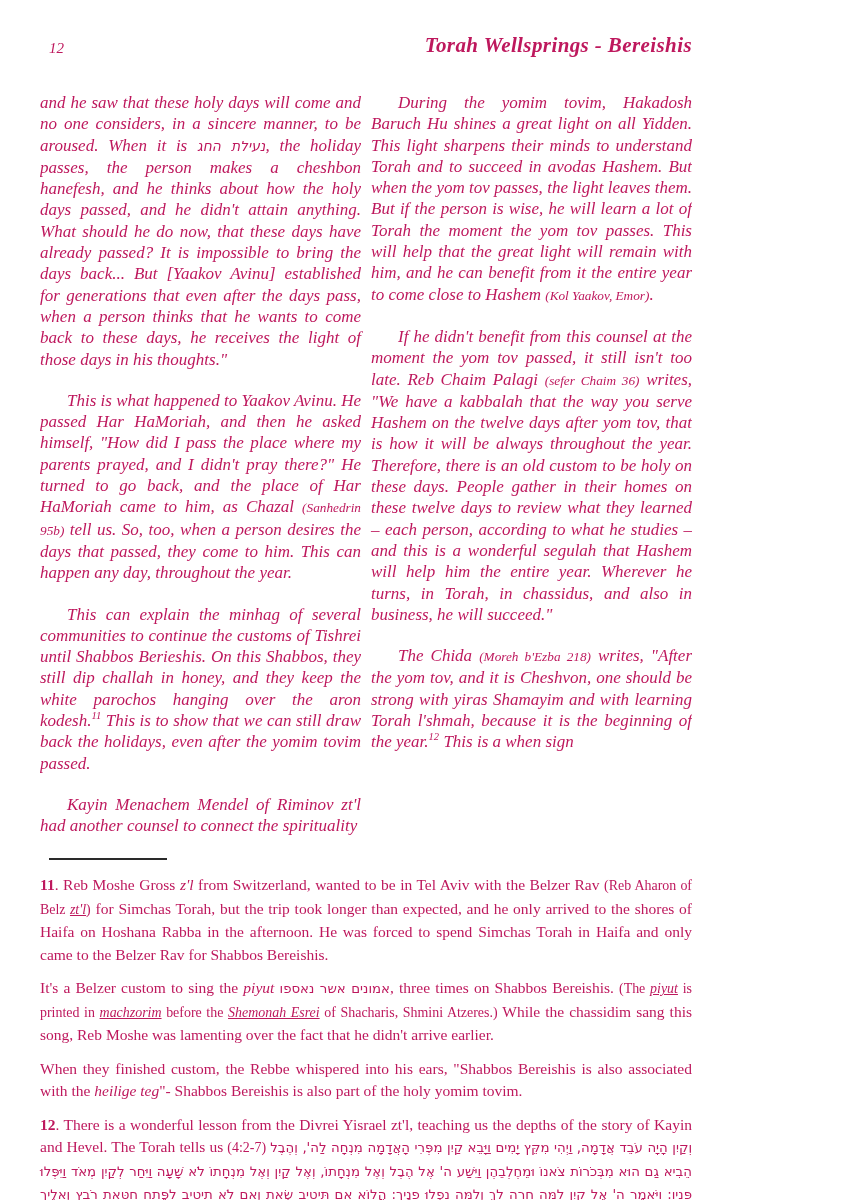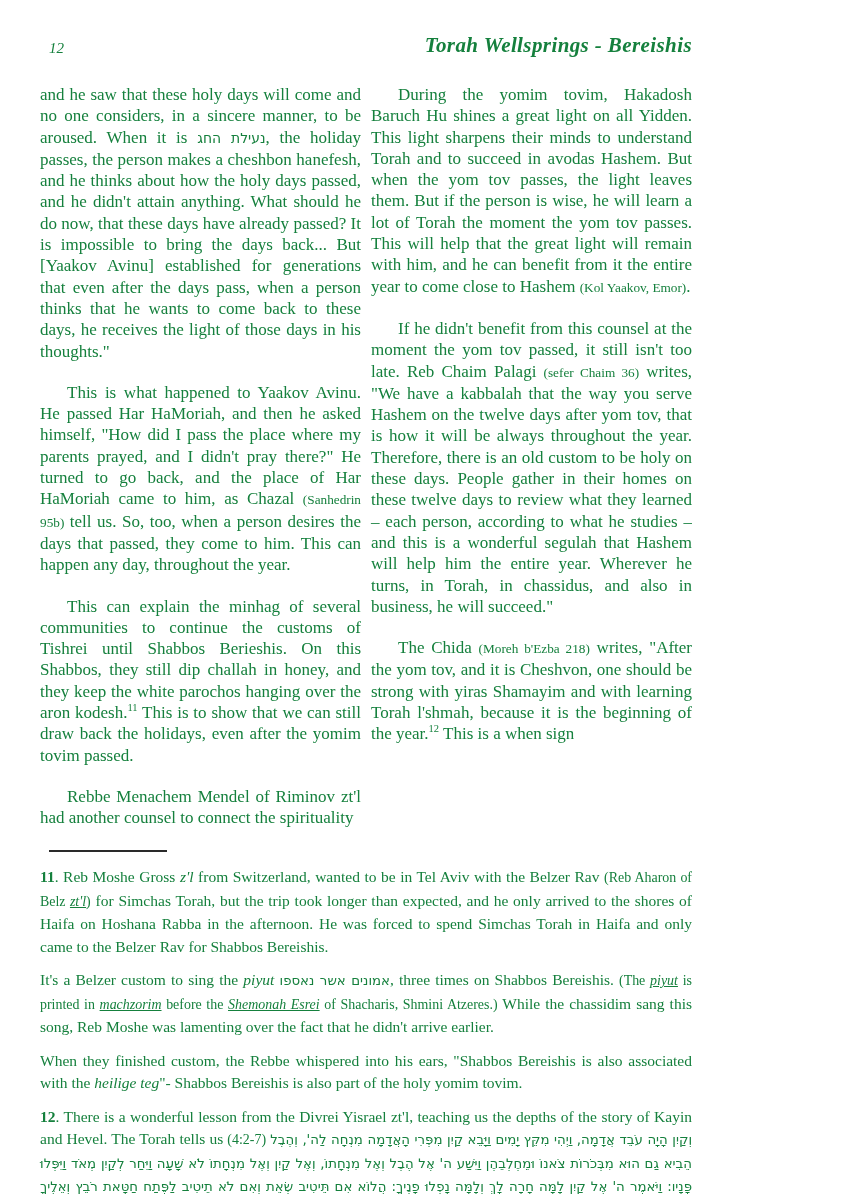--- a/index.html
+++ b/index.html
@@ -1,24 +1,24 @@
 <!DOCTYPE html>
 <html><head>
 <meta charset="utf-8">
 <style>
   html,body{margin:0;padding:0;background:#ffffff;}
   .page{
     width:721px;height:1200px;background:#ffffff;box-sizing:border-box;
     padding:28px 29px 0 40px;overflow:hidden;
-    font-family:"Liberation Serif","DejaVu Serif",serif;color:#15803d;
+    font-family:"Liberation Serif","DejaVu Serif",serif;color:#be185d;
   }
   .header{position:relative;height:44px;}
   .page-num{position:absolute;left:9px;top:12px;font-size:15px;font-style:italic;}
   .title{text-align:right;font-size:21px;font-style:italic;font-weight:bold;letter-spacing:0.4px;padding-top:5px;}
-  .columns{display:flex;gap:10px;margin-top:12px;height:758px;overflow:hidden;text-align:justify;}
+  .columns{display:flex;gap:10px;margin-top:20px;height:758px;overflow:hidden;text-align:justify;font-style:italic;}
   .col{width:385px;font-size:17px;line-height:21.3px;}
   .col p{margin:0 0 20px 0;text-indent:27px;}
   .col p.noindent{text-indent:0;}
   .seg-cite,.seg-cite-italic{font-size:0.78em;}
   .seg-cite-italic{font-style:italic;text-decoration:underline;}
   .seg-italic{font-style:italic;}
   .seg-bold{font-weight:bold;}
   .seg-sup{font-size:0.62em;vertical-align:super;line-height:0;}
   .seg-hebrew{font-family:"DejaVu Sans",sans-serif;font-size:0.82em;}
   .footnotes{font-size:15.5px;line-height:22.5px;text-align:justify;}
@@ -35,21 +35,21 @@
   <div class="header">
     <span class="page-num">12</span>
     <div class="title">Torah Wellsprings - Bereishis</div>
   </div>
 
   <div class="columns">
     <div class="col">
       <p class="noindent"><span class="seg-plain">and he saw that these holy days will come and no one considers, in a sincere manner, to be aroused. When it is </span><span class="seg-hebrew">נעילת החג</span><span class="seg-plain">, the holiday passes, the person makes a cheshbon hanefesh, and he thinks about how the holy days passed, and he didn't attain anything. What should he do now, that these days have already passed? It is impossible to bring the days back... But [Yaakov Avinu] established for generations that even after the days pass, when a person thinks that he wants to come back to these days, he receives the light of those days in his thoughts."</span></p>
       <p><span class="seg-plain">This is what happened to Yaakov Avinu. He passed Har HaMoriah, and then he asked himself, "How did I pass the place where my parents prayed, and I didn't pray there?" He turned to go back, and the place of Har HaMoriah came to him, as Chazal </span><span class="seg-cite">(Sanhedrin 95b)</span><span class="seg-plain"> tell us. So, too, when a person desires the days that passed, they come to him. This can happen any day, throughout the year.</span></p>
       <p><span class="seg-plain">This can explain the minhag of several communities to continue the customs of Tishrei until Shabbos Berieshis. On this Shabbos, they still dip challah in honey, and they keep the white parochos hanging over the aron kodesh.</span><span class="seg-sup">11</span><span class="seg-plain"> This is to show that we can still draw back the holidays, even after the yomim tovim passed.</span></p>
-      <p><span class="seg-plain">Rebbe Menachem Mendel of Riminov zt'l had another counsel to connect the spirituality</span></p>
+      <p><span class="seg-plain">Kayin Menachem Mendel of Riminov zt'l had another counsel to connect the spirituality</span></p>
     </div>
     <div class="col">
       <p><span class="seg-plain">During the yomim tovim, Hakadosh Baruch Hu shines a great light on all Yidden. This light sharpens their minds to understand Torah and to succeed in avodas Hashem. But when the yom tov passes, the light leaves them. But if the person is wise, he will learn a lot of Torah the moment the yom tov passes. This will help that the great light will remain with him, and he can benefit from it the entire year to come close to Hashem </span><span class="seg-cite">(Kol Yaakov, Emor)</span><span class="seg-plain">.</span></p>
       <p><span class="seg-plain">If he didn't benefit from this counsel at the moment the yom tov passed, it still isn't too late. Reb Chaim Palagi </span><span class="seg-cite">(sefer Chaim 36)</span><span class="seg-plain"> writes, "We have a kabbalah that the way you serve Hashem on the twelve days after yom tov, that is how it will be always throughout the year. Therefore, there is an old custom to be holy on these days. People gather in their homes on these twelve days to review what they learned – each person, according to what he studies – and this is a wonderful segulah that Hashem will help him the entire year. Wherever he turns, in Torah, in chassidus, and also in business, he will succeed."</span></p>
       <p><span class="seg-plain">The Chida </span><span class="seg-cite">(Moreh b'Ezba 218)</span><span class="seg-plain"> writes, "After the yom tov, and it is Cheshvon, one should be strong with yiras Shamayim and with learning Torah l'shmah, because it is the beginning of the year.</span><span class="seg-sup">12</span><span class="seg-plain"> This is a when sign</span></p>
     </div>
   </div>
 
   <div class="footnotes">
     <div class="fn-divider"></div>

